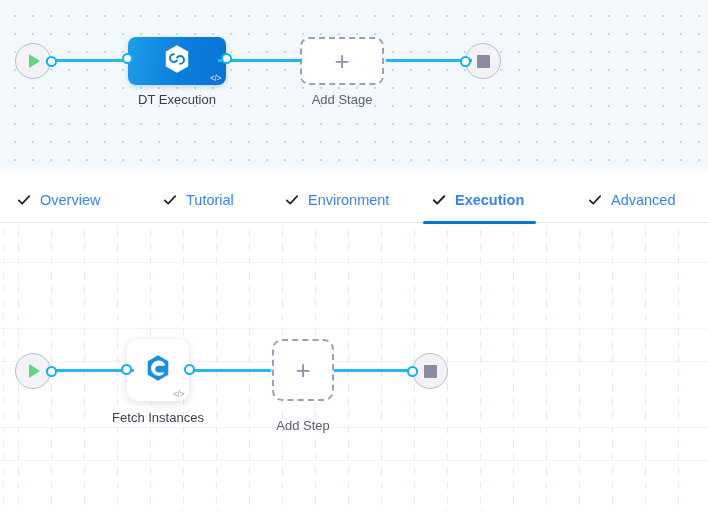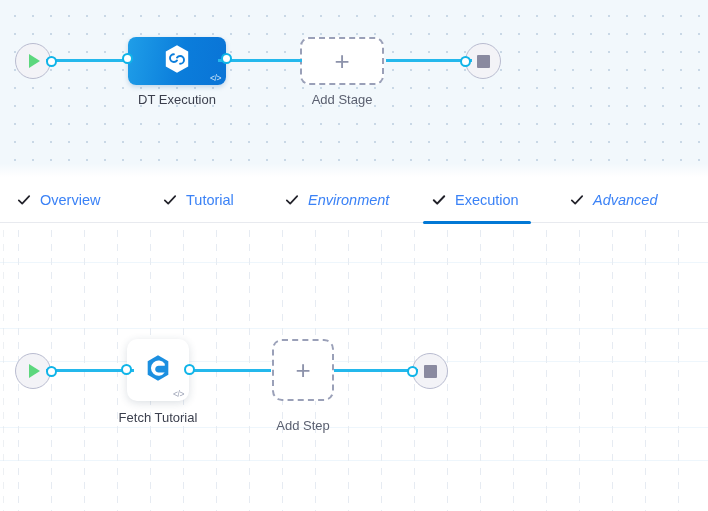--- a/index.html
+++ b/index.html
@@ -36,31 +36,31 @@
     z-index: 5;
   }
   .tab {
     display:flex; align-items:center; gap:9px;
     height:46px; position:relative;
     color:#3b82f6; font-size:14.5px; cursor:pointer;
     white-space:nowrap;
   }
   .tab .tick { display:inline-block; width:14px; height:14px; flex:0 0 auto; }
   .tab .tick svg { display:block; }
-  .tab.active .tab-label { font-weight:normal; }
+  .tab.active .tab-label { font-weight:bold; }
   .tab.active::after{
     content:""; position:absolute; left:-9px; right:-12px; bottom:-1px;
     height:3px; background:#0278d5; border-radius:2px;
   }
   
   #tab-overview    { position:absolute; left:17px; }
   #tab-service     { position:absolute; left:163px; }
-  #tab-environment { position:absolute; left:285px;font-style:italic; }
+  #tab-environment { position:absolute; left:285px; }
   #tab-execution   { position:absolute; left:432px; }
-  #tab-advanced    { position:absolute; left:570px;font-style:italic; }
+  #tab-advanced    { position:absolute; left:588px; }
 
   
   .step-canvas {
     position:absolute; left:0; top:223px; width:708px; height:288px;
     background-color:#ffffff;
     background-image:
       repeating-linear-gradient(to bottom, #dfe3ea 0 7px, rgba(0,0,0,0) 7px 14px),
       linear-gradient(to right, #eef5fb 0 1px, rgba(0,0,0,0) 1px);
     background-size: 1px 14px, 33px 100%;
     background-position: 18px 0, 18px 0;
@@ -263,21 +263,21 @@
       <div class="step-node">
         <span>
           <svg width="30" height="30" viewBox="0 0 32 32" aria-hidden="true">
             <path d="M16 2.5 L27 8.7 V23.3 L16 29.5 L5 23.3 V8.7 Z" fill="#1b8fe0"></path>
             <path d="M22.6 11.4 a8.1 8.1 0 1 0 0 9.4 h-6.0 a3.6 3.6 0 1 1 0-7.1 h6.0 z" fill="#ffffff" transform="translate(0.6,0)"></path>
             <path d="M13.2 16 a3.3 3.3 0 0 1 3.3-3.3 h5.6" fill="none" stroke="#1b8fe0" stroke-width="0"></path>
           </svg>
         </span>
         <span class="code-badge on-white">&lt;/&gt;</span>
       </div>
-      <div class="node-label" style="left:-24px; top:71px; width:110px;">Fetch Tutorial</div>
+      <div class="node-label" style="left:-24px; top:71px; width:110px;">Fetch Instances</div>
       <div class="ring" style="left:-6px; top:25px;"></div>
       <div class="ring" style="left:57px; top:25px;"></div>
     </div>
 
     <div class="node" style="left:272px; top:116px;">
       <div class="add-box add-step-box">
         <span class="plus">+</span>
       </div>
       <div class="node-label muted" style="left:-12px; top:79px; width:86px;">Add Step</div>
     </div>

